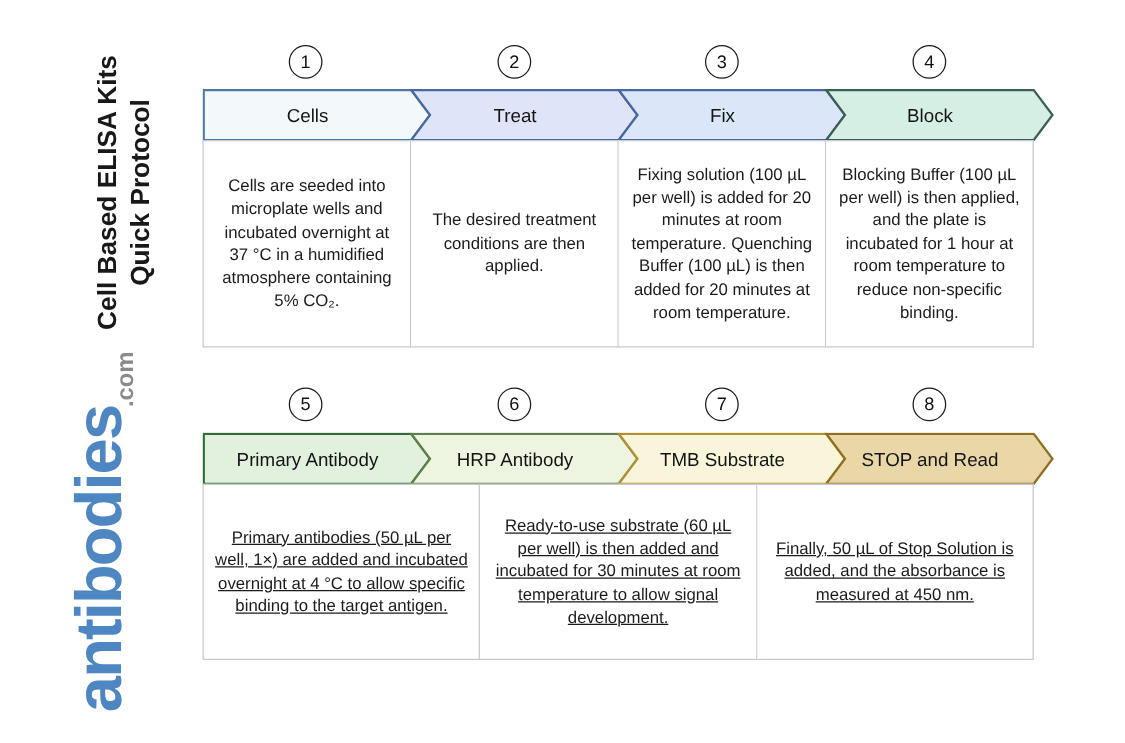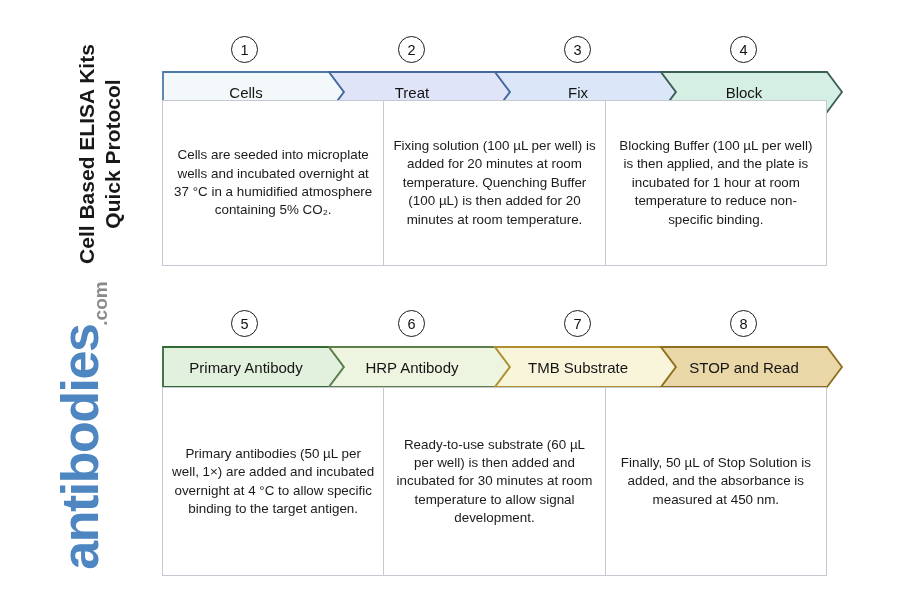--- a/index.html
+++ b/index.html
@@ -41,22 +41,22 @@
   .num-badge {
     position:absolute; width:27px; height:27px; border:1.6px solid #1c1c1c;
     border-radius:50%; background:#ffffff; box-sizing:border-box;
     display:flex; align-items:center; justify-content:center;
     font-size:14.5px; color:#111;
   }
 
   .box-row {
     position:absolute; left:162px; width:665px; display:flex; box-sizing:border-box;
   }
-  .box-row.row1 { top:100px; height:166px; }
-  .box-row.row2 { top:387px; height:189px; }
+  .box-row.row1 { top:112px; height:166px; }
+  .box-row.row2 { top:387px; height:141px;text-decoration:underline; }
   .desc-box {
     flex:1 1 0; background:#ffffff; border:1px solid #c5cad2; box-sizing:border-box;
     display:flex; align-items:center; justify-content:center; text-align:center;
   }
   .desc-box + .desc-box { border-left:none; }
   .desc-text {
     font-size:13.4px; line-height:1.37; color:#1b1b1b; padding:6px 9px;
   }
 </style>
 </head>
@@ -96,20 +96,23 @@
     <text x="250" y="26.5" text-anchor="middle">Treat</text>
     <text x="416" y="26.5" text-anchor="middle">Fix</text>
     <text x="582" y="26.5" text-anchor="middle">Block</text>
   </svg>
 
   <div class="box-row row1">
     <div class="desc-box">
       <div class="desc-text">Cells are seeded into microplate wells and incubated overnight at 37 °C in a humidified atmosphere containing 5% CO₂.</div>
     </div>
     <div class="desc-box">
+      <div class="desc-text">The desired treatment conditions are then applied.</div>
+    </div>
+    <div class="desc-box">
       <div class="desc-text">Fixing solution (100 µL per well) is added for 20 minutes at room temperature. Quenching Buffer (100 µL) is then added for 20 minutes at room temperature.</div>
     </div>
     <div class="desc-box">
       <div class="desc-text">Blocking Buffer (100 µL per well) is then applied, and the plate is incubated for 1 hour at room temperature to reduce non-specific binding.</div>
     </div>
   </div>
 
   <div class="num-badge" style="left:231px; top:310px;">
     <span>5</span>
   </div>

